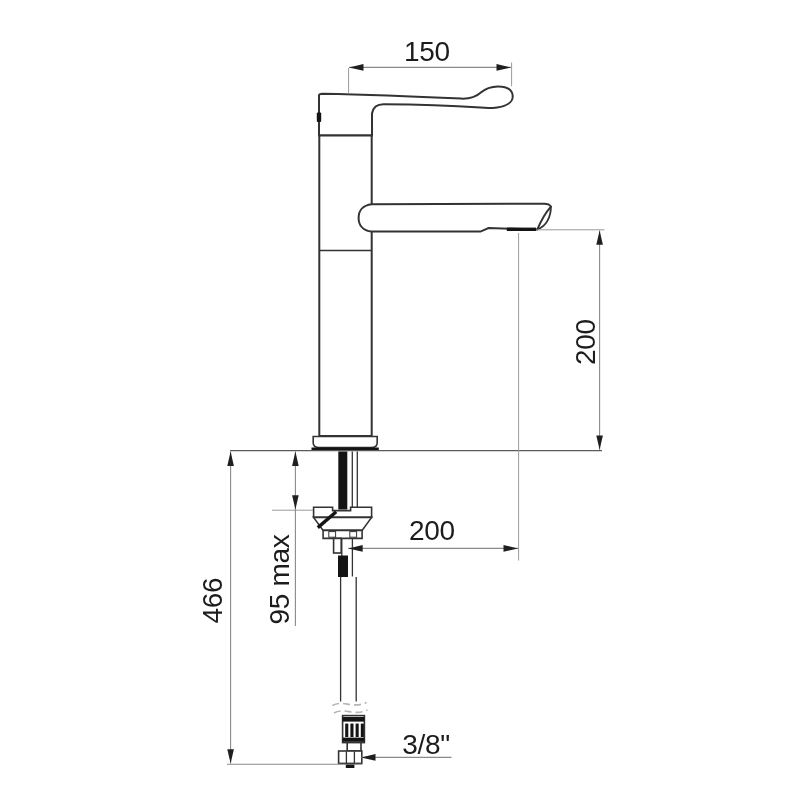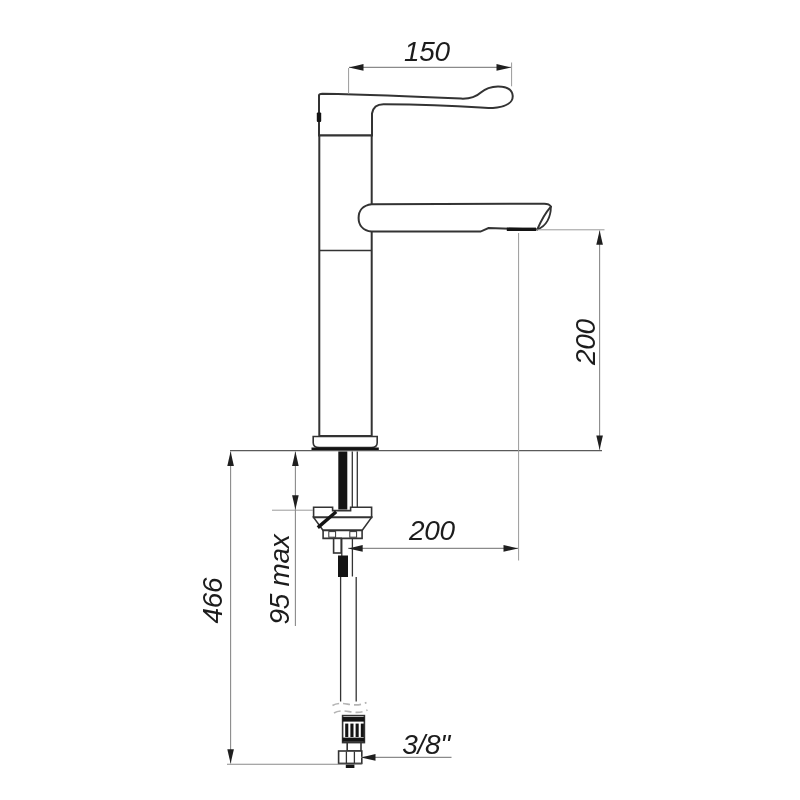--- a/index.html
+++ b/index.html
@@ -1,21 +1,20 @@
 <!DOCTYPE html>
 <html style="--background: #ffffff; --outline: #333333; --solid-fill: #141414; --dim-line: #8a8a8a; --ext-line: #9a9a9a; --deck-line: #5a5a5a; --arrow: #1f1f1f; --text-color: #1c1c1c; --break-line: #b5b5b5;"><head>
 <meta charset="utf-8">
 <style>
   html,body{margin:0;padding:0;background:#fff;}
   .stage{
     position:relative;width:800px;height:800px;
     background:var(--background,#ffffff);
     font-family:"Liberation Sans","DejaVu Sans",sans-serif;
     overflow:hidden;
-    font-style:italic;
   }
   svg{display:block;}
   svg text{
     font-family:"Liberation Sans","DejaVu Sans",sans-serif;
     font-size:28px;
     letter-spacing:-0.3px;
     fill:var(--text-color,#1c1c1c);
   }
   .o2  {stroke:var(--outline,#333);stroke-width:2;fill:var(--background,#fff);}
   .o2n {stroke:var(--outline,#333);stroke-width:1.8;fill:none;}

